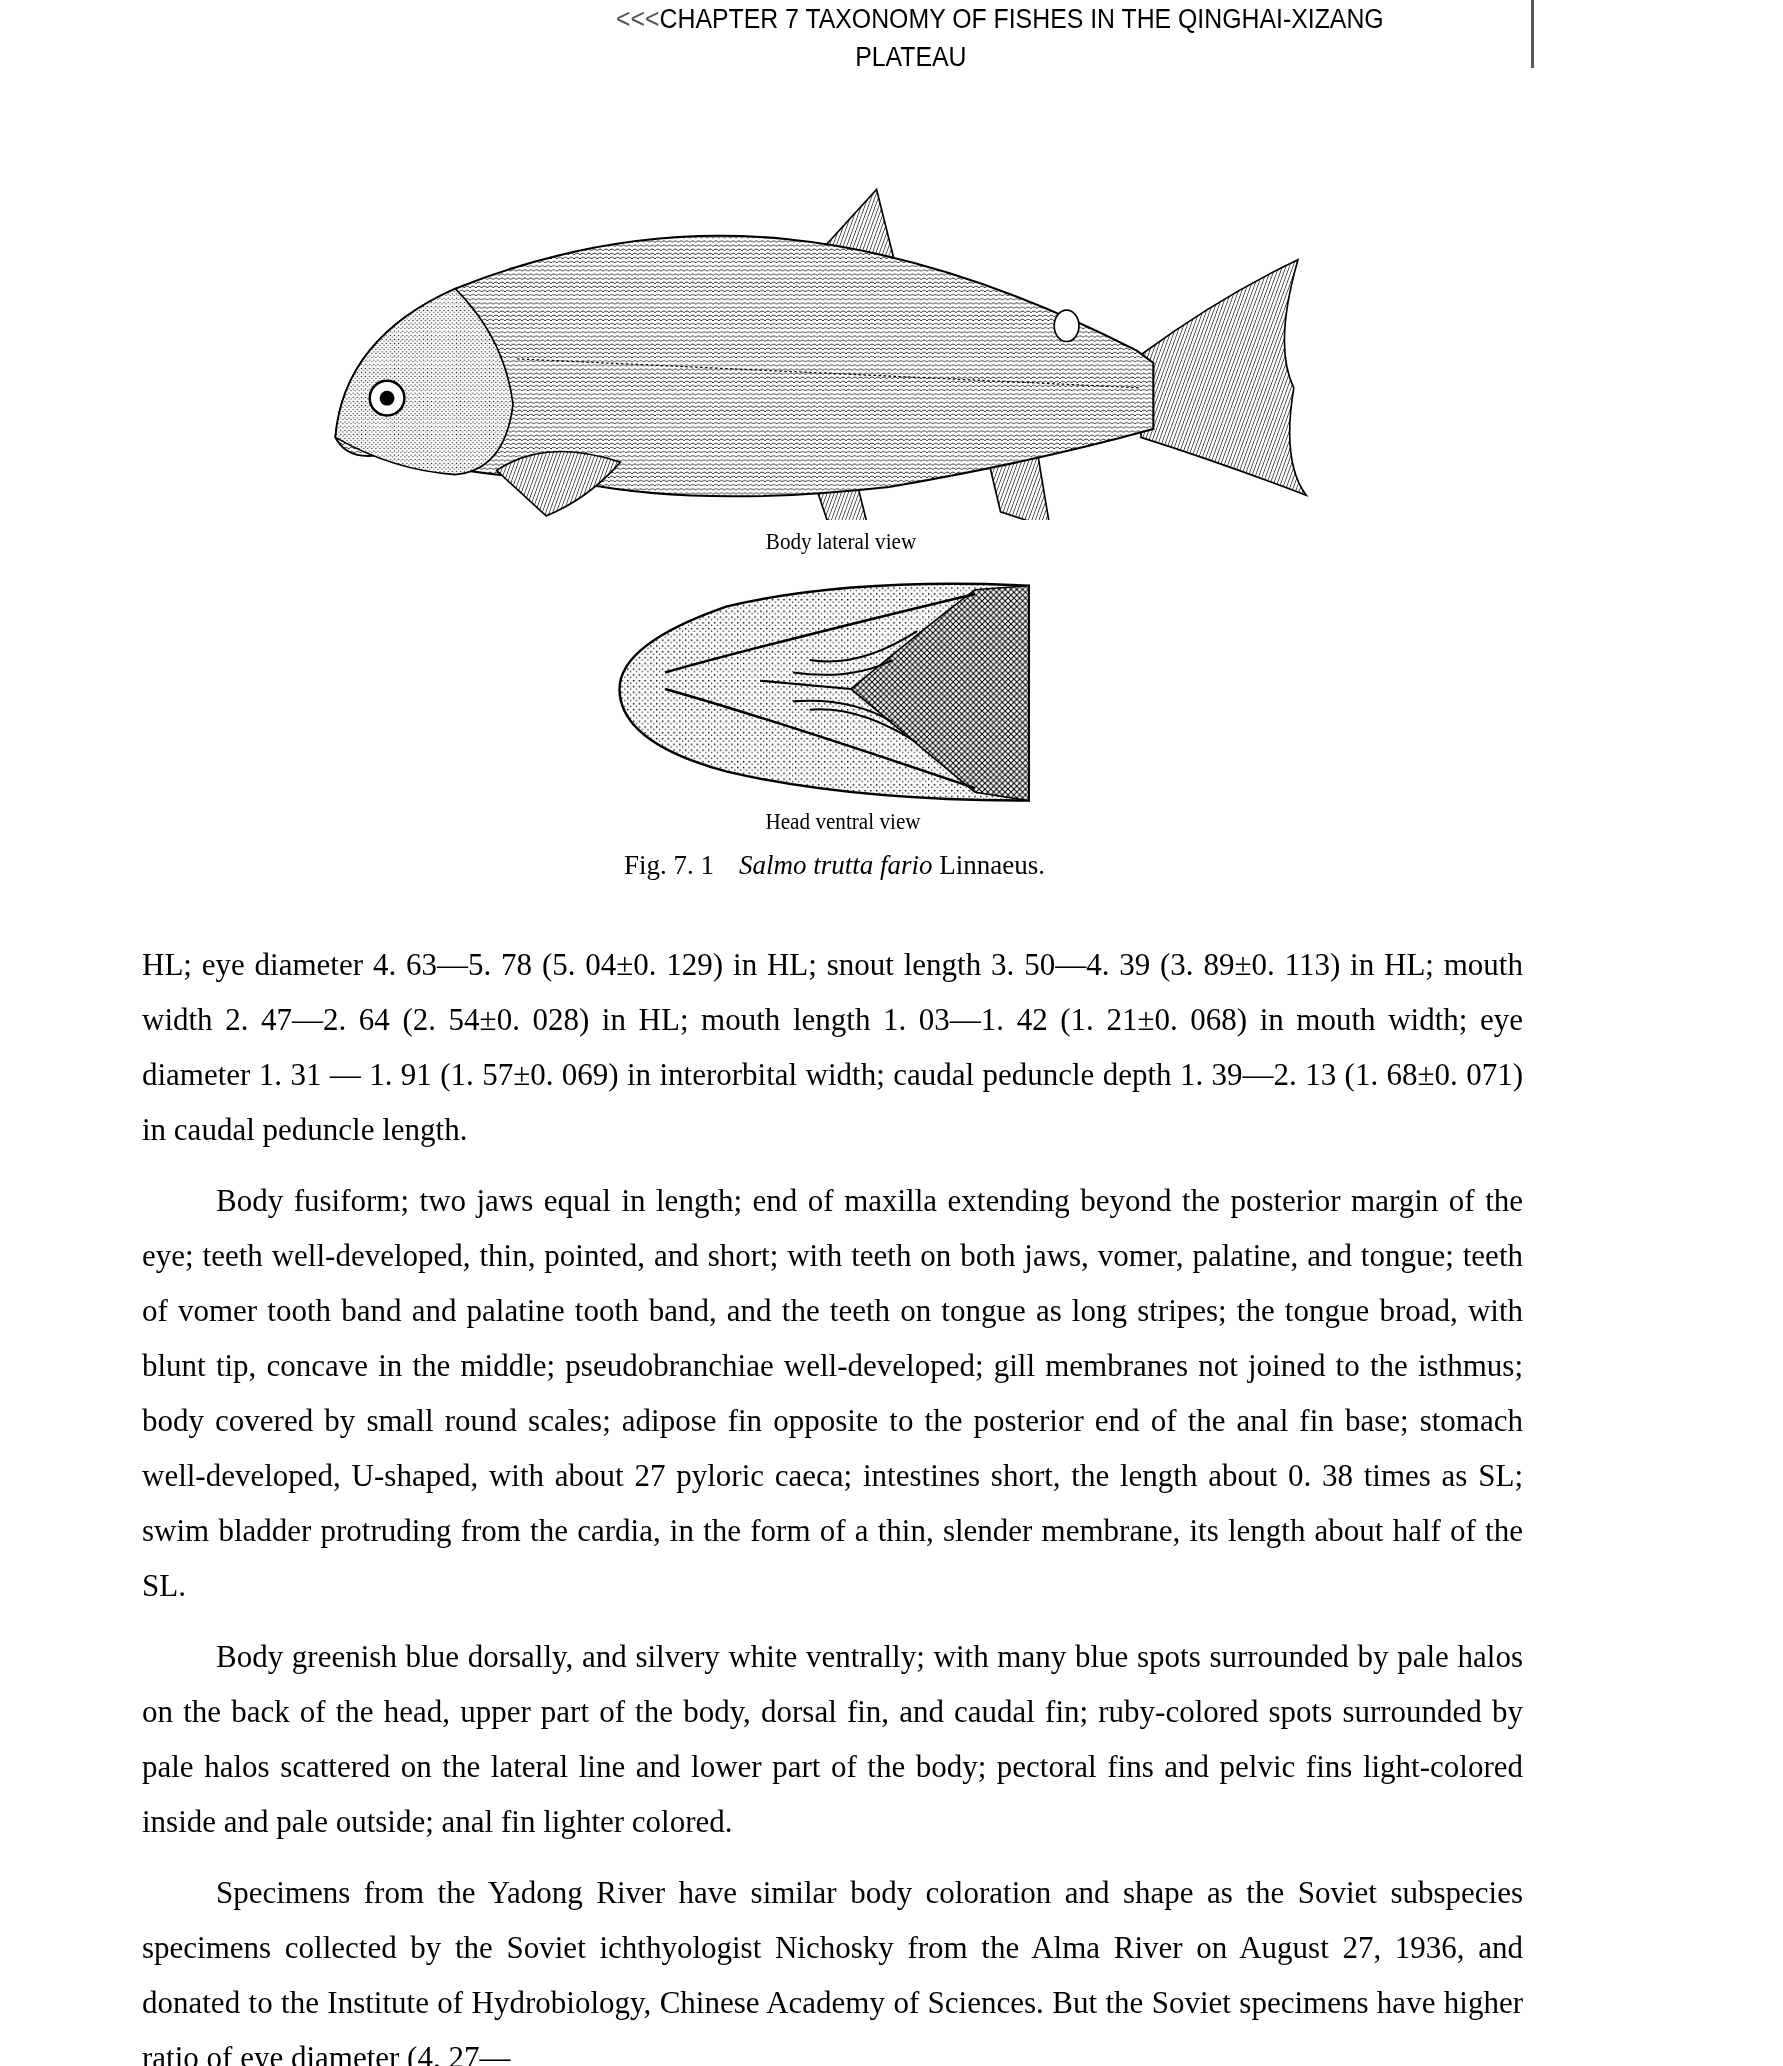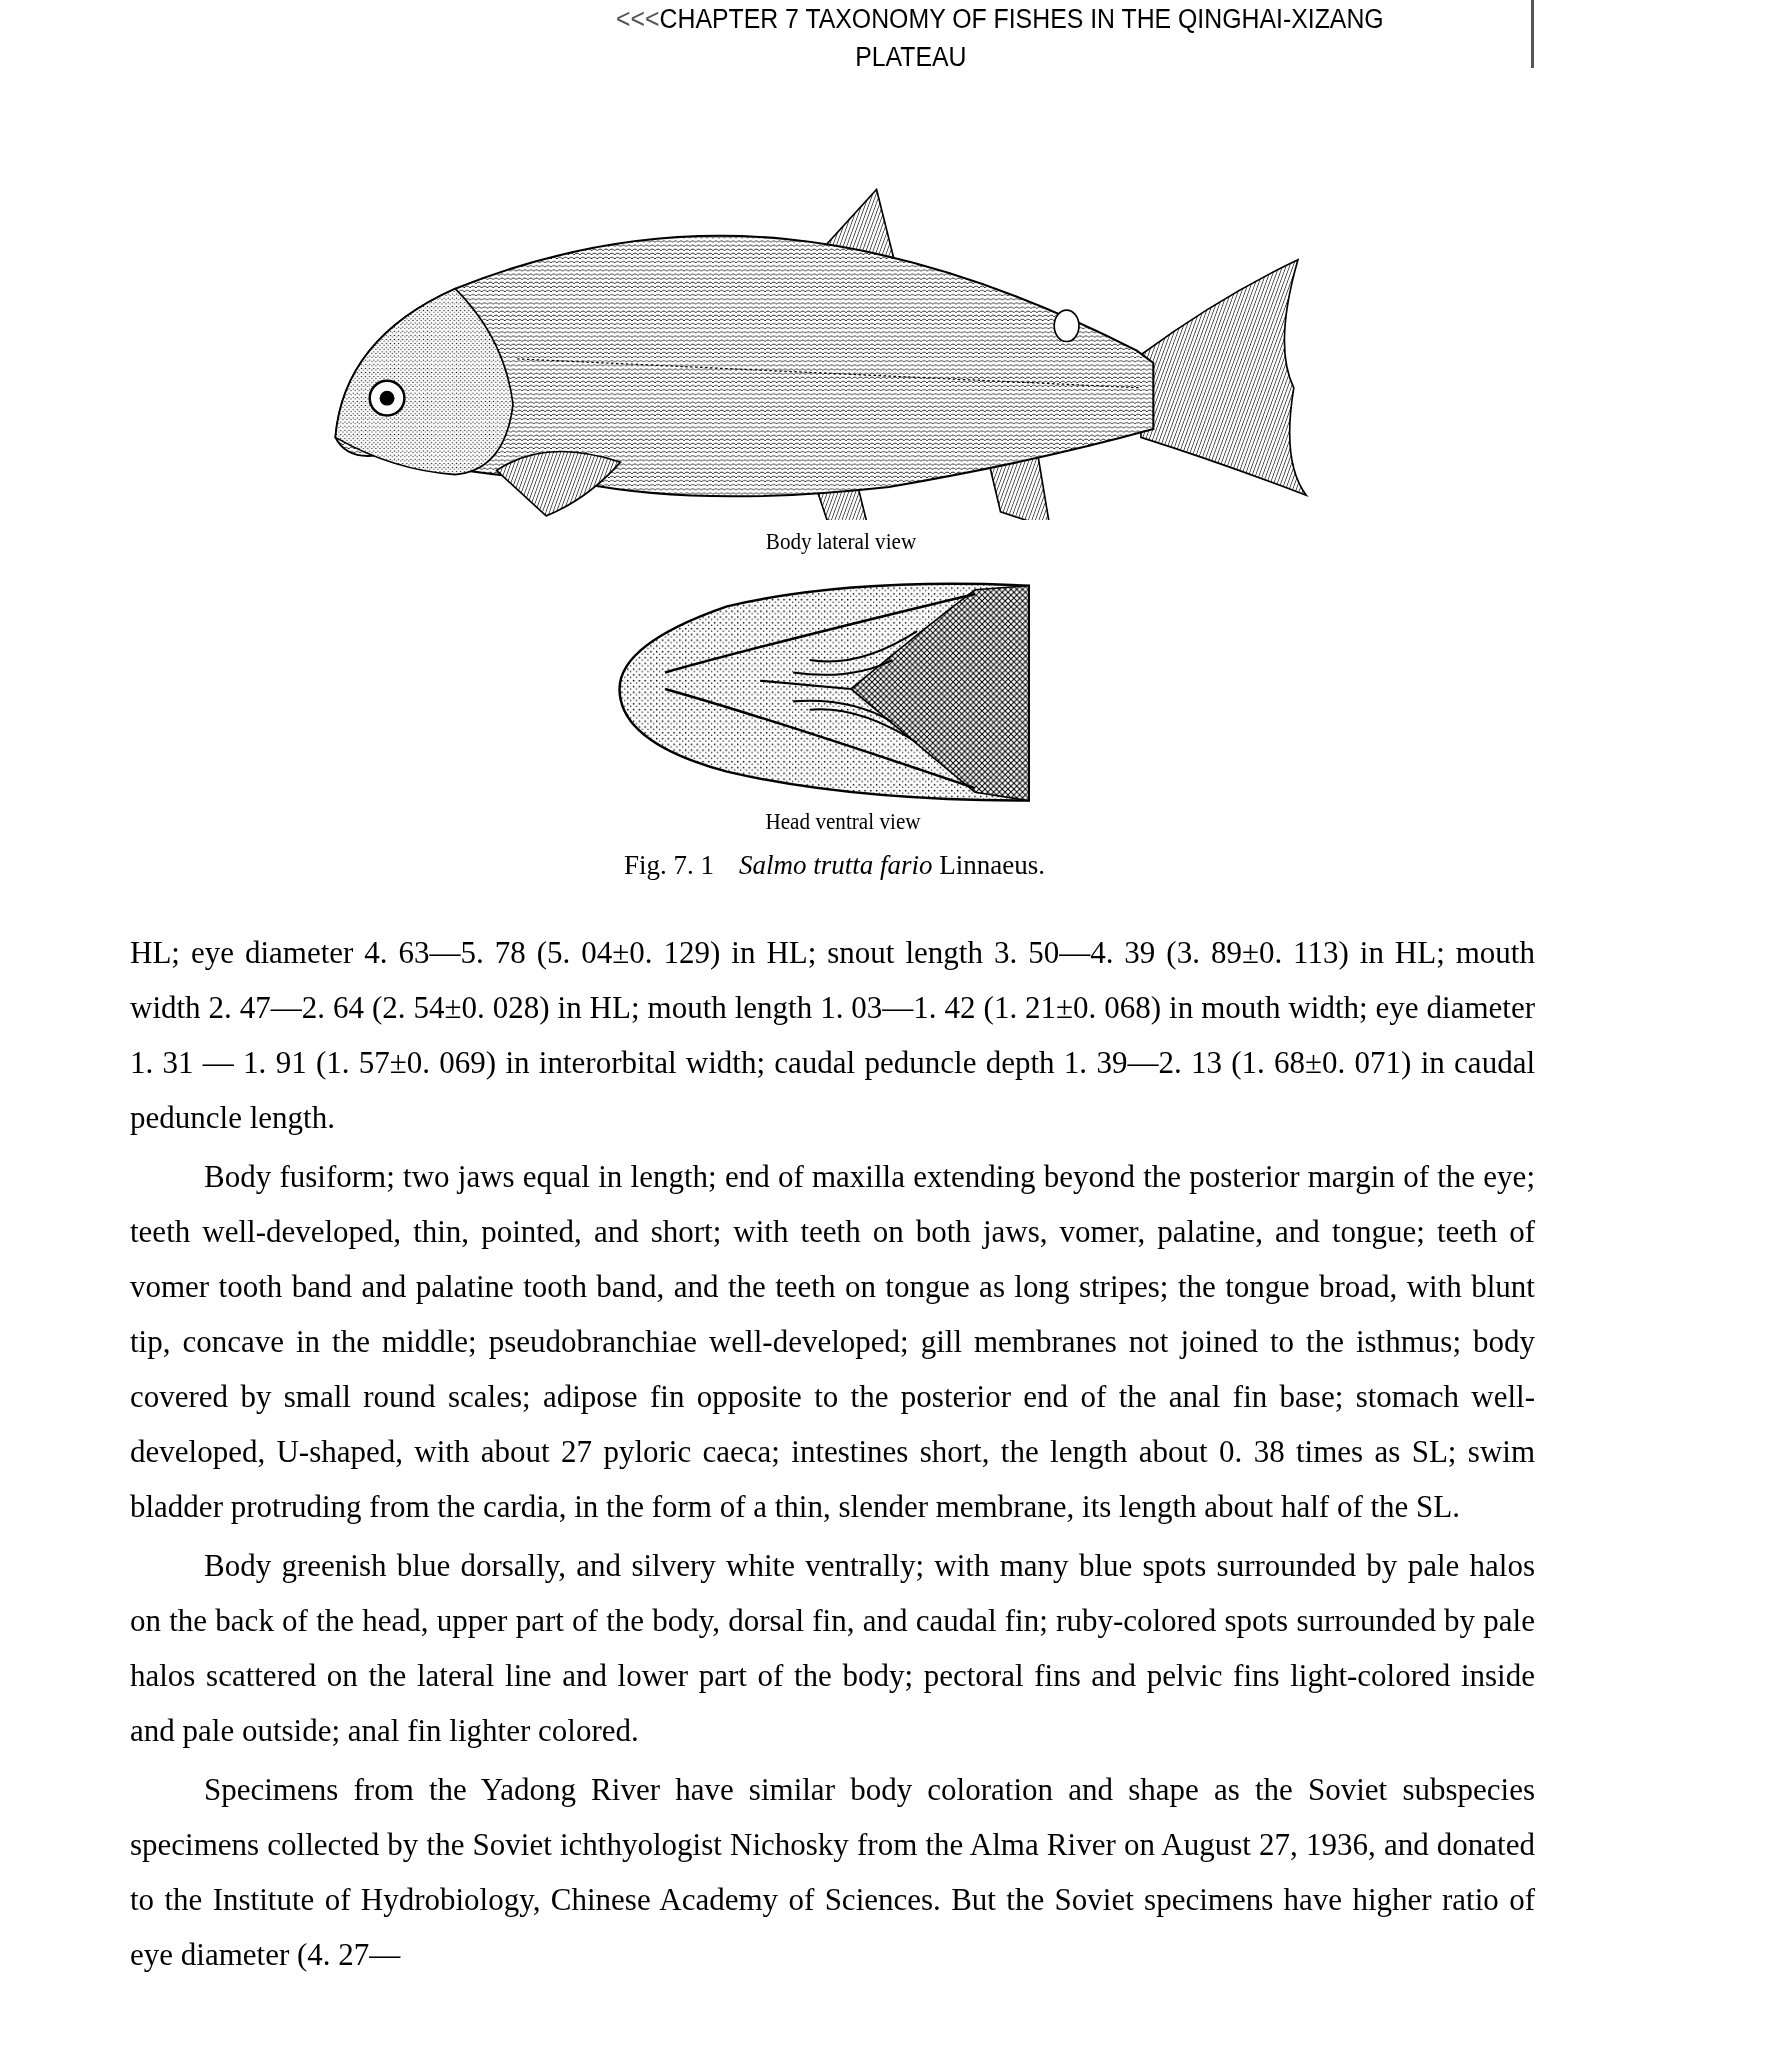--- a/index.html
+++ b/index.html
@@ -27,21 +27,21 @@
     .figcaption {
       position: absolute; left: 545px; top: 826px; width: 579px; text-align: center;
       font-family: "Liberation Serif", serif; font-size: 27px; white-space: nowrap;
     }
     .figcaption .sp { display: inline-block; width: 25px; }
     .body-text {
       position: absolute; left: 126px; top: 921px; width: 1413px;
       font-family: "Liberation Serif", serif; font-size: 31px; line-height: 55px;
       text-align: justify;
     }
-    .body-text p { margin: 4px; }
+    .body-text p { margin: 16px; }
     .body-text p.indent { text-indent: 74px; }
   </style>
 </head>
 <body>
 
 <div class="header">
   <div class="line1"><span class="chev">&lt;&lt;&lt;</span><span>CHAPTER 7   TAXONOMY OF FISHES IN THE QINGHAI-XIZANG</span></div>
   <div class="line2">PLATEAU</div>
 </div>
 <div class="header-rule"></div>

